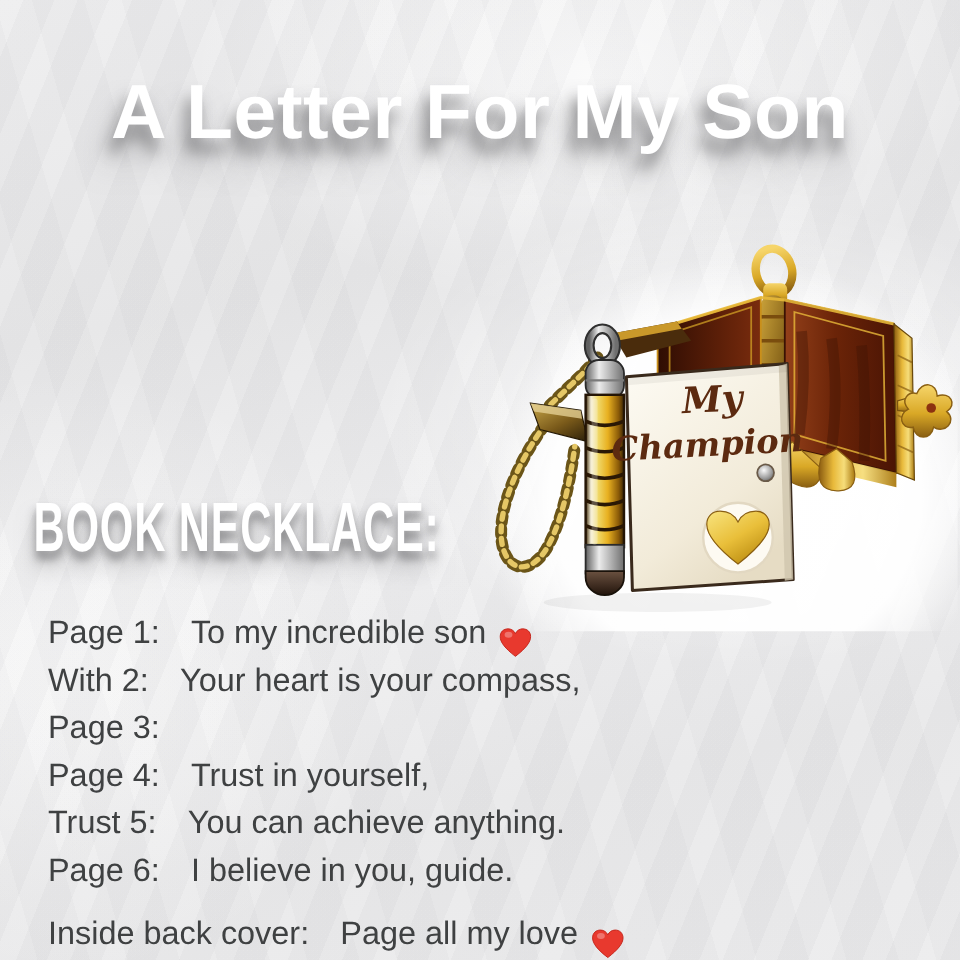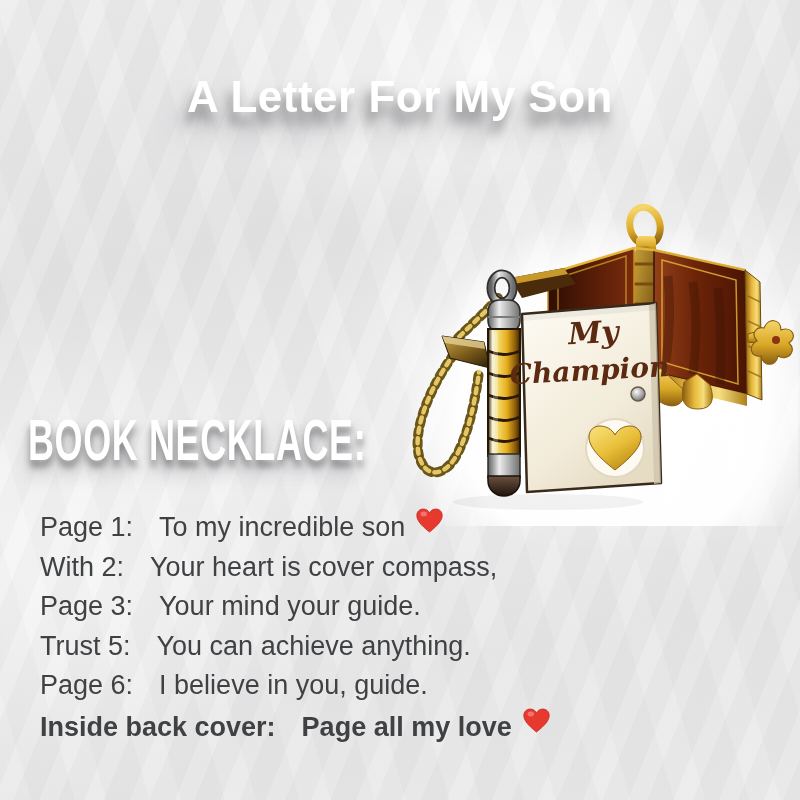--- a/index.html
+++ b/index.html
@@ -12,38 +12,38 @@
       radial-gradient(ellipse 420px 420px at 8% 70%, rgba(251,251,251,0.6), rgba(255,255,255,0) 60%),
       linear-gradient(168deg,#ededee 0%,#e6e6e7 30%,#f0f0f1 55%,#e8e8e9 78%,#ebebec 100%);
   }
   .texture{
     position:absolute;inset:0;pointer-events:none;
     background:
       repeating-linear-gradient(112deg, rgba(255,255,255,0.06) 0 18px, rgba(120,120,130,0.035) 18px 42px),
       repeating-linear-gradient(74deg, rgba(255,255,255,0.05) 0 30px, rgba(110,110,120,0.025) 30px 72px);
   }
   .title{
-    position:absolute;top:73px;left:0;width:100%;text-align:center;
-    font-weight:800;font-size:44px;line-height:1.1;color:#ffffff;letter-spacing:0.5px;
+    position:absolute;top:58px;left:0;width:100%;text-align:center;
+    font-weight:800;font-size:64px;line-height:1.1;color:#ffffff;letter-spacing:0.5px;
     text-shadow:-4px 12px 12px rgba(120,120,122,0.85), -7px 22px 24px rgba(145,145,148,0.5);
     white-space:nowrap;
   }
   .section-label{
     position:absolute;top:411px;left:28px;
     font-weight:800;font-size:58px;line-height:1;color:#ffffff;letter-spacing:1px;
     transform:scaleX(0.62);transform-origin:left center;white-space:nowrap;
     text-shadow:0 7px 10px rgba(120,120,122,0.85), 0 14px 20px rgba(145,145,148,0.5);
   }
   .product{position:absolute;left:398px;top:186px;width:400px;height:340px;}
   .pages{
     position:absolute;top:508px;left:40px;right:10px;
     font-size:27px;line-height:39.5px;color:#3f4142;
   }
-  .row{display:flex;align-items:flex-start;white-space:nowrap;}
-  .row.last{margin-top:2px;font-weight:bold;}
+  .row{display:flex;align-items:flex-end;white-space:nowrap;}
+  .row.last{margin-top:14px;}
   .lbl{margin-right:26px;}
   .heart{width:27px;height:25px;margin-left:11px;flex:0 0 auto;}
 </style>
 </head>
 <body>
 
 <div class="texture"></div>
 
 <div class="title">A Letter For My Son</div>
 
@@ -201,25 +201,28 @@
   <div class="row">
     <span class="lbl">Page 1:</span>
       <span class="txt">To my incredible son</span>
     <svg class="heart" viewBox="0 0 33 30">
         <path d="M16.5 29 C6 21 1 14.5 1 9 C1 4 4.5 1 9 1 C12.5 1 15.5 3.2 16.5 6 C17.5 3.2 20.5 1 24 1 C28.5 1 32 4 32 9 C32 14.5 27 21 16.5 29 Z" fill="#e8392e" stroke="#c4281e" stroke-width="1"></path>
         <ellipse cx="9.5" cy="7" rx="4" ry="3" fill="#ffffff" opacity="0.3"></ellipse>
       </svg>
   </div>
   <div class="row">
     <span class="lbl">With 2:</span>
-      <span class="txt">Your heart is cover compass,</span>
+      <span class="txt">Your heart is your compass,</span>
   </div>
   <div class="row">
     <span class="lbl">Page 3:</span>
-      <span class="txt">Your mind your guide.</span>
+  </div>
+  <div class="row">
+    <span class="lbl">Page 4:</span>
+      <span class="txt">Trust in yourself,</span>
   </div>
   <div class="row">
     <span class="lbl">Trust 5:</span>
       <span class="txt">You can achieve anything.</span>
   </div>
   <div class="row">
     <span class="lbl">Page 6:</span>
       <span class="txt">I believe in you, guide.</span>
   </div>
   <div class="row last">

